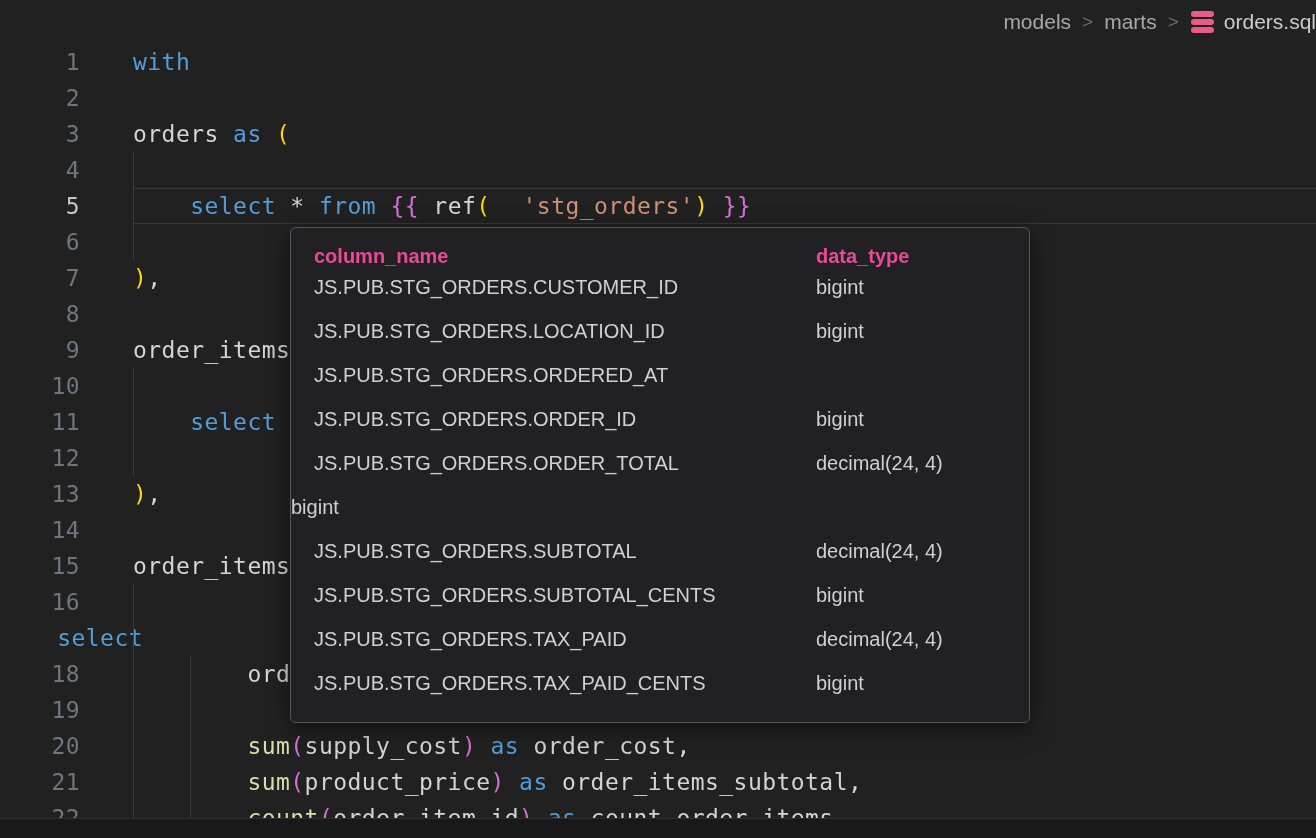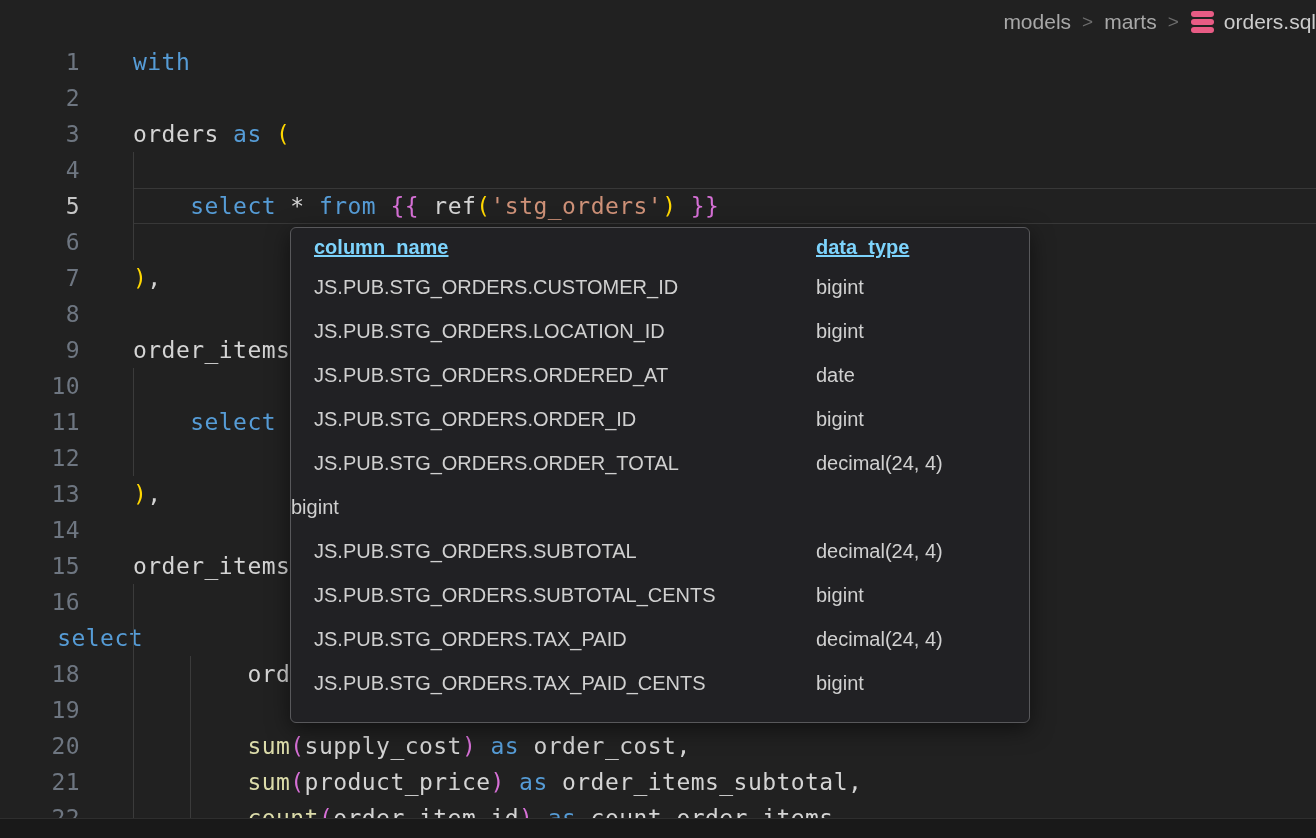--- a/index.html
+++ b/index.html
@@ -36,34 +36,34 @@
   .content { flex: 1; white-space: pre; color: var(--c-id, #d4d4d4); }
   .line.active .gutter { color: var(--c-lineno-active, #c6c6c6); }
   .line.active .content {
     border-top: 1px solid #383838; border-bottom: 1px solid #383838;
     line-height: 34px;
   }
   .tk-kw  { color: var(--c-kw,  #569cd6); }
   .tk-id  { color: var(--c-id,  #d4d4d4); }
   .tk-b1  { color: var(--c-b1,  #ffd700); }
   .tk-b2  { color: var(--c-b2,  #d670d6); }
-  .tk-str { color: var(--c-str, #ce9178); }
+  .tk-str { color: var(--c-str, #ce9178); margin-left: 32px; }
   .tk-fn  { color: var(--c-fn,  #dcdcaa); }
 
   .guide { position: absolute; width: 1px; background: #3b3b3b; }
 
   
   .popup {
     position: absolute; left: 290px; top: 227px; width: 740px;
     background: #212124; border: 1px solid #58585b; border-radius: 6px;
     box-shadow: 0 6px 22px rgba(0,0,0,0.5);
     padding: 8px 0 6px 0; z-index: 20;
     font-size: 20px;
   }
-  .popup-header { display: flex; height: 40px; align-items: flex-start; font-weight: bold; color: #7dd3fc; text-decoration: underline; }
+  .popup-header { display: flex; height: 40px; align-items: center; font-weight: bold; color: #ec4899; }
   .popup-row { display: flex; height: 44px; align-items: flex-start; color: #d0d0d0; }
   .pcol1 { width: 525px; padding-left: 23px; white-space: nowrap; flex: none; }
   .pcol2 { flex: 1; white-space: nowrap; }
 
   
   .bottom-strip {
     position: absolute; left: 0; right: 0; top: 818px; height: 20px;
     background: #191919; border-top: 1px solid #2e2e2e; z-index: 30;
   }
 </style>
@@ -193,21 +193,20 @@
         <div class="popup-row">
           <div class="pcol1">JS.PUB.STG_ORDERS.CUSTOMER_ID</div>
           <div class="pcol2">bigint</div>
         </div>
         <div class="popup-row">
           <div class="pcol1">JS.PUB.STG_ORDERS.LOCATION_ID</div>
           <div class="pcol2">bigint</div>
         </div>
         <div class="popup-row">
           <div class="pcol1">JS.PUB.STG_ORDERS.ORDERED_AT</div>
-          <div class="pcol2">date</div>
         </div>
         <div class="popup-row">
           <div class="pcol1">JS.PUB.STG_ORDERS.ORDER_ID</div>
           <div class="pcol2">bigint</div>
         </div>
         <div class="popup-row">
           <div class="pcol1">JS.PUB.STG_ORDERS.ORDER_TOTAL</div>
           <div class="pcol2">decimal(24, 4)</div>
         </div>
         <div class="popup-row">

